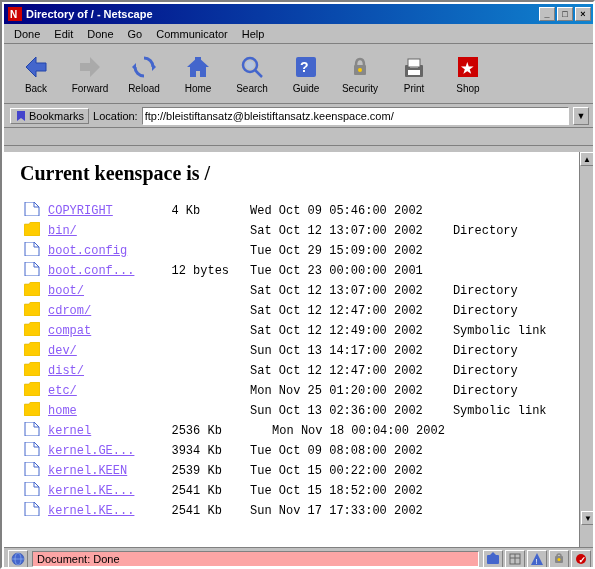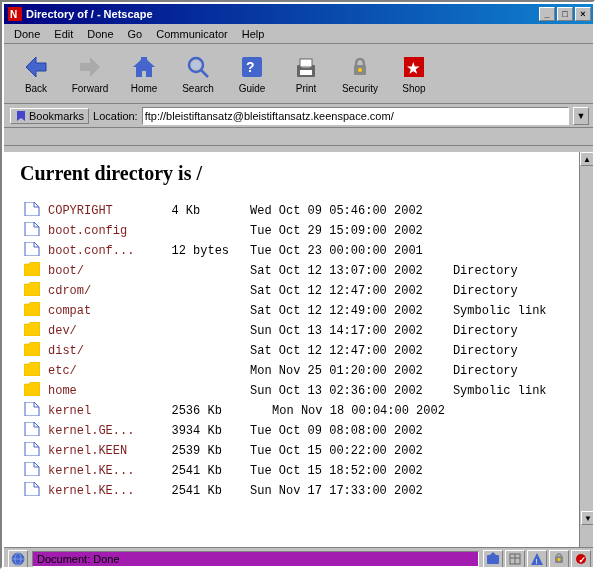--- a/index.html
+++ b/index.html
@@ -179,21 +179,22 @@
       width: 100%;
       border-collapse: collapse;
       font-size: 12px;
       font-family: 'Courier New', monospace;
     }
     .file-table td {
       padding: 1px 4px;
       white-space: nowrap;
     }
     .file-link {
-      color: #7f1d1d;
+      color: #8b5cf6;
+      text-decoration: underline;
       cursor: pointer;
     }
     
     .status-bar {
       position: absolute;
       bottom: 0;
       left: 0;
       right: 0;
       height: 22px;
       background: #c0c0c0;
@@ -202,21 +203,21 @@
       align-items: center;
       padding: 0 4px;
       gap: 4px;
     }
     .status-text {
       font-size: 11px;
       flex: 1;
       padding: 1px 4px;
       border: 1px solid;
       border-color: #808080 #ffffff #ffffff #808080;
-      background: #a21caf;
+      background: #fca5a5;
     }
     .status-icons {
       display: flex;
       gap: 2px;
       align-items: center;
     }
     .status-icon-box {
       width: 20px;
       height: 18px;
       background: #c0c0c0;
@@ -289,20 +290,31 @@
 
     <div class="tool-btn">
       <div class="tool-icon">
         <svg width="28" height="28" viewBox="0 0 28 28">
           <polygon points="14,4 24,14 14,24 14,18 4,18 4,10 14,10" fill="#aaaaaa"></polygon>
         </svg>
       </div>
       <span>Forward</span>
     </div>
 
+    <div class="tool-btn">
+      <div class="tool-icon">
+        <svg width="28" height="28" viewBox="0 0 28 28">
+          <path d="M14 5 A9 9 0 0 1 23 14" stroke="#4466cc" stroke-width="3" fill="none"></path>
+          <path d="M14 23 A9 9 0 0 1 5 14" stroke="#4466cc" stroke-width="3" fill="none"></path>
+          <polygon points="22,10 26,14 22,18" fill="#4466cc"></polygon>
+          <polygon points="6,10 2,14 6,18" fill="#4466cc"></polygon>
+        </svg>
+      </div>
+      <span>Reload</span>
+    </div>
 
     <div class="tool-btn">
       <div class="tool-icon">
         <svg width="28" height="28" viewBox="0 0 28 28">
           <polygon points="14,4 3,14 6,14 6,24 12,24 12,18 16,18 16,24 22,24 22,14 25,14" fill="#4466cc"></polygon>
           <rect x="11" y="4" width="6" height="5" fill="#4466cc"></rect>
         </svg>
       </div>
       <span>Home</span>
     </div>
@@ -319,43 +331,43 @@
     </div>
 
     <div class="tool-btn">
       <div class="tool-icon">
         <svg width="28" height="28" viewBox="0 0 28 28">
           <rect x="4" y="4" width="20" height="20" rx="2" fill="#4466cc"></rect>
           <text x="8" y="19" font-size="14" fill="white" font-weight="bold">?</text>
         </svg>
       </div>
       <span>Guide</span>
+    </div>
+
+    <div class="tool-btn">
+      <div class="tool-icon">
+        <svg width="28" height="28" viewBox="0 0 28 28">
+          <rect x="8" y="12" width="12" height="10" rx="1" fill="#888"></rect>
+          <path d="M10 12 Q10 6 14 6 Q18 6 18 12" fill="none" stroke="#888" stroke-width="2.5"></path>
+          <circle cx="14" cy="17" r="2" fill="#ffcc00"></circle>
+        </svg>
+      </div>
+      <span>Security</span>
     </div>
 
     <div class="tool-btn">
       <div class="tool-icon">
         <svg width="28" height="28" viewBox="0 0 28 28">
           <rect x="5" y="12" width="18" height="12" rx="1" fill="#666"></rect>
           <rect x="8" y="6" width="12" height="8" fill="white" stroke="#666" stroke-width="1"></rect>
           <rect x="8" y="17" width="12" height="5" fill="white"></rect>
           <rect x="10" y="14" width="8" height="1" fill="#999"></rect>
         </svg>
       </div>
       <span>Print</span>
-    </div>
-
-    <div class="tool-btn">
-      <div class="tool-icon">
-        <svg width="28" height="28" viewBox="0 0 28 28">
-          <rect x="8" y="12" width="12" height="10" rx="1" fill="#888"></rect>
-          <path d="M10 12 Q10 6 14 6 Q18 6 18 12" fill="none" stroke="#888" stroke-width="2.5"></path>
-          <circle cx="14" cy="17" r="2" fill="#ffcc00"></circle>
-        </svg>
-      </div>
-      <span>Security</span>
     </div>
 
     <div class="tool-btn">
       <div class="tool-icon">
         <svg width="28" height="28" viewBox="0 0 28 28">
           <rect x="4" y="4" width="20" height="20" fill="#cc0000"></rect>
           <polygon points="14,2 26,26 2,26" fill="none"></polygon>
           <text x="7" y="20" font-size="14" fill="white" font-weight="bold">★</text>
         </svg>
       </div>
@@ -374,32 +386,41 @@
     <input class="location-input" type="text" value="ftp://bleistiftansatz@bleistiftansatz.keenspace.com/" style="">
     <div class="location-arrow">
       <span>▼</span>
     </div>
   </div>
 
   <div class="second-toolbar"></div>
 
   <div class="main-area">
     <div class="content">
-      <div class="page-title">Current directory is /</div>
+      <div class="page-title">Current keenspace is /</div>
       <table class="file-table">
         <tbody id="file-tbody">
               <tr>
                 <td style="width: 20px;"><svg width="16" height="14" viewBox="0 0 16 14">
                     <path d="M1 0 L10 0 L15 5 L15 14 L1 14 Z" fill="white" stroke="#4466cc" stroke-width="1"></path>
                     <path d="M10 0 L10 5 L15 5" fill="none" stroke="#4466cc" stroke-width="1"></path>
                   </svg></td>
                 <td style="min-width: 110px;"><a class="file-link">COPYRIGHT</a></td>
                 <td style="min-width: 70px;">4 Kb</td>
                 <td style="min-width: 180px;">Wed Oct 09 05:46:00 2002</td>
                 <td></td>
+              </tr>
+              <tr>
+                <td style="width: 20px;"><svg width="16" height="14" viewBox="0 0 16 14">
+                    <path d="M0 3 Q0 2 1 2 L5 2 L6.5 0 L15 0 Q16 0 16 1 L16 13 Q16 14 15 14 L1 14 Q0 14 0 13 Z" fill="#ffcc00" stroke="#ccaa00" stroke-width="0.5"></path>
+                  </svg></td>
+                <td style="min-width: 110px;"><a class="file-link">bin/</a></td>
+                <td style="min-width: 70px;"></td>
+                <td style="min-width: 180px;">Sat Oct 12 13:07:00 2002</td>
+                <td>Directory</td>
               </tr>
               <tr>
                 <td style="width: 20px;"><svg width="16" height="14" viewBox="0 0 16 14">
                     <path d="M1 0 L10 0 L15 5 L15 14 L1 14 Z" fill="white" stroke="#4466cc" stroke-width="1"></path>
                     <path d="M10 0 L10 5 L15 5" fill="none" stroke="#4466cc" stroke-width="1"></path>
                   </svg></td>
                 <td style="min-width: 110px;"><a class="file-link">boot.config</a></td>
                 <td style="min-width: 70px;"></td>
                 <td style="min-width: 180px;">Tue Oct 29 15:09:00 2002</td>
                 <td></td>

